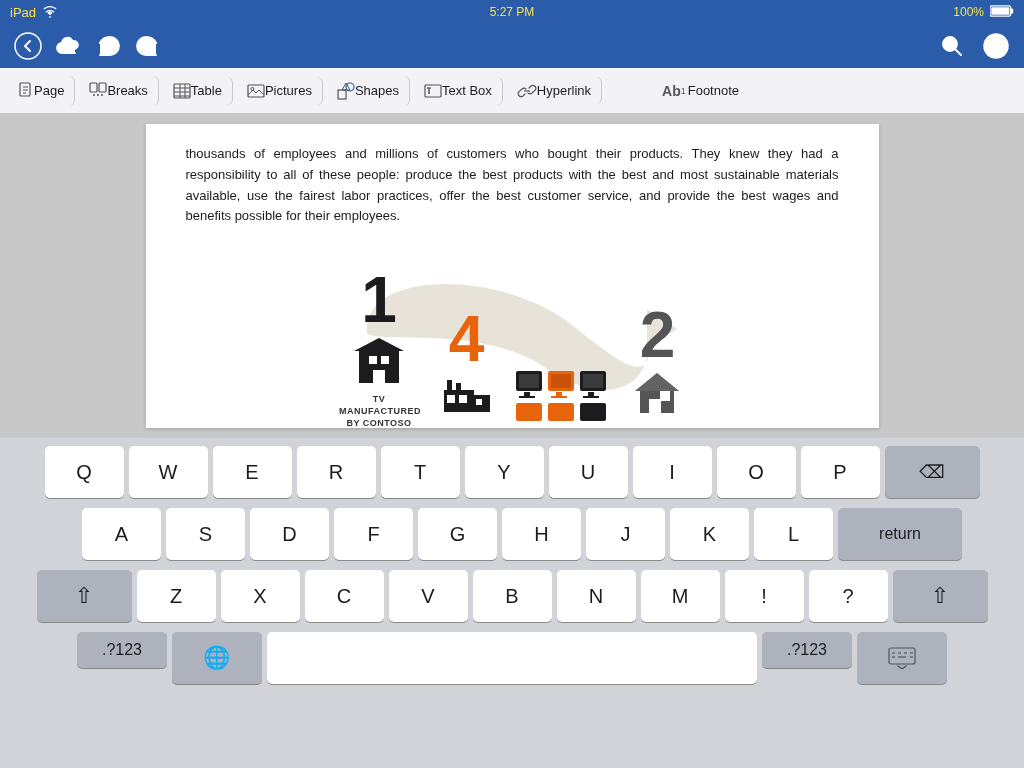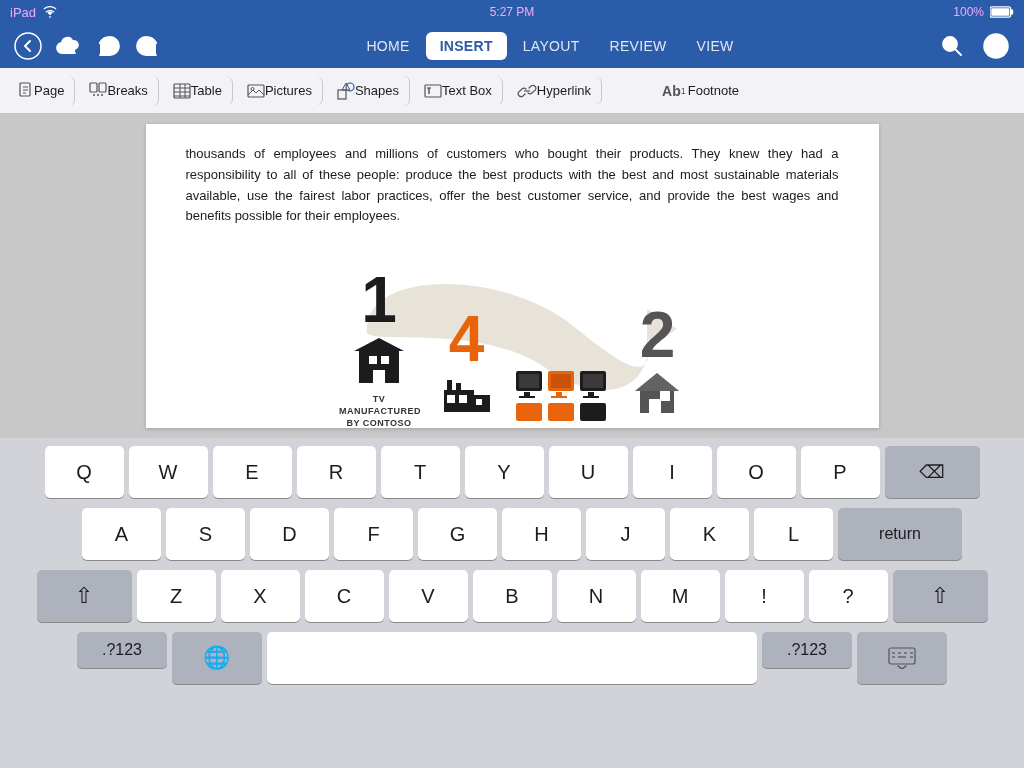--- a/index.html
+++ b/index.html
@@ -1,32 +1,32 @@
 <!DOCTYPE html>
 <html><head>
   <meta charset="utf-8">
   <style>
     * { box-sizing: border-box; margin: 0; padding: 0; }
     body { width: 1024px; height: 768px; overflow: hidden; font-family: -apple-system, 'Helvetica Neue', Arial, sans-serif; background: #c8c8c8; }
 
     
     #status-bar {
       background: #2a5caa;
-      color: #f0abfc;
+      color: #fde047;
       height: 24px;
       display: flex;
       align-items: center;
       justify-content: space-between;
       padding: 0 10px;
       font-size: 13px;
       font-weight: 500;
     }
     #status-bar .left { display: flex; align-items: center; gap: 6px; }
     #status-bar .center { position: absolute; left: 50%; transform: translateX(-50%); font-size: 12px; }
-    #status-bar .right { display: flex; align-items: center; gap: 6px; font-size: 12px; }
+    #status-bar .right { display: flex; gap: 6px; font-size: 12px; }
 
     
     #title-bar {
       background: #2a5caa;
       height: 44px;
       display: flex;
       align-items: center;
       justify-content: space-between;
       padding: 0 12px;
     }
@@ -241,27 +241,20 @@
       </svg>
     </div>
     <div class="icon-btn">
       <svg width="24" height="22" viewBox="0 0 24 22" fill="none">
         <path d="M20 8C18 4 14 2 10 2c-5 0-9 4-9 9s4 9 9 9h10" stroke="white" stroke-width="1.8" stroke-linecap="round"></path>
         <polyline points="16,4 20,8 16,12" fill="none" stroke="white" stroke-width="1.8" stroke-linecap="round" stroke-linejoin="round"></polyline>
       </svg>
     </div>
   </div>
 
-  <div class="nav-tabs">
-    <div class="nav-tab">HOME</div>
-    <div class="nav-tab active">INSERT</div>
-    <div class="nav-tab">LAYOUT</div>
-    <div class="nav-tab">REVIEW</div>
-    <div class="nav-tab">VIEW</div>
-  </div>
 
   <div class="right-controls">
     <div class="icon-btn">
       <svg width="22" height="22" viewBox="0 0 22 22" fill="none">
         <circle cx="9" cy="9" r="7" stroke="white" stroke-width="1.8"></circle>
         <line x1="14" y1="14" x2="20" y2="20" stroke="white" stroke-width="2" stroke-linecap="round"></line>
       </svg>
     </div>
     <div class="icon-btn">
       <svg width="26" height="26" viewBox="0 0 26 26" fill="none">

